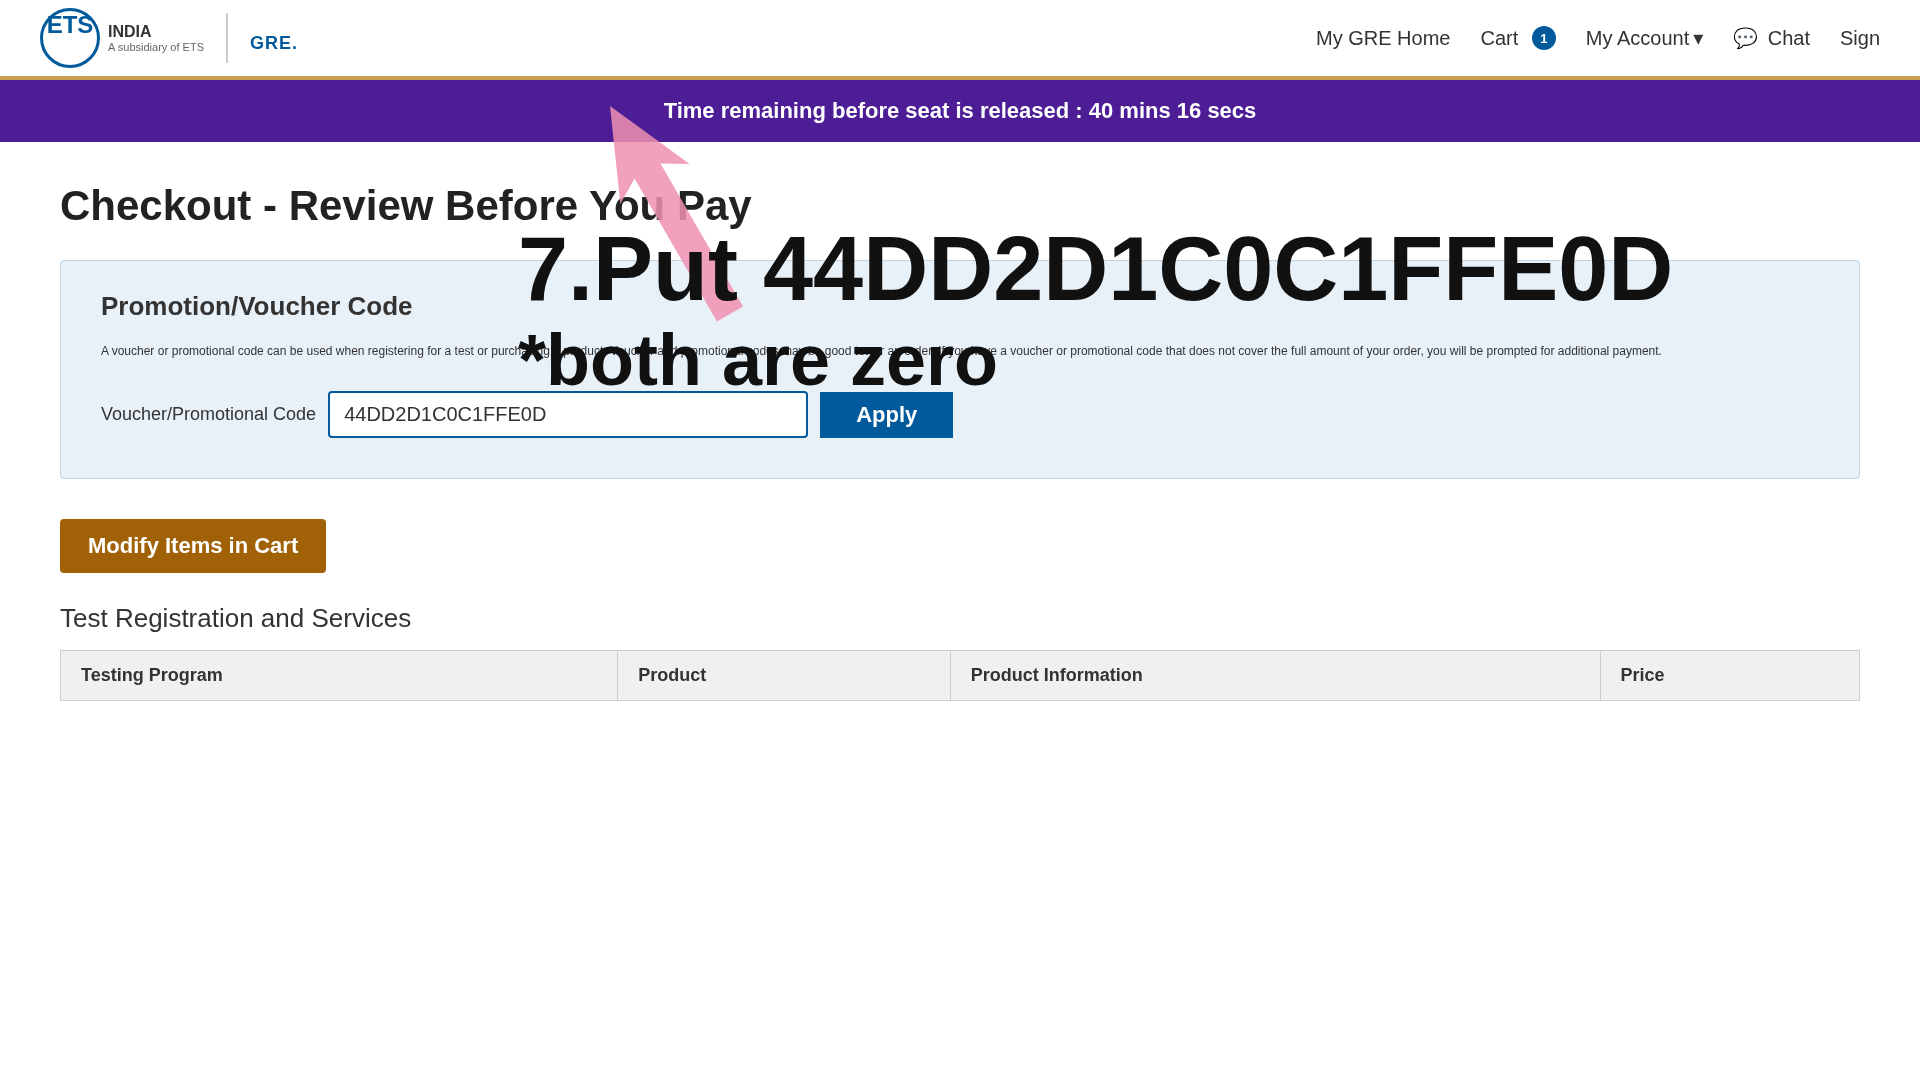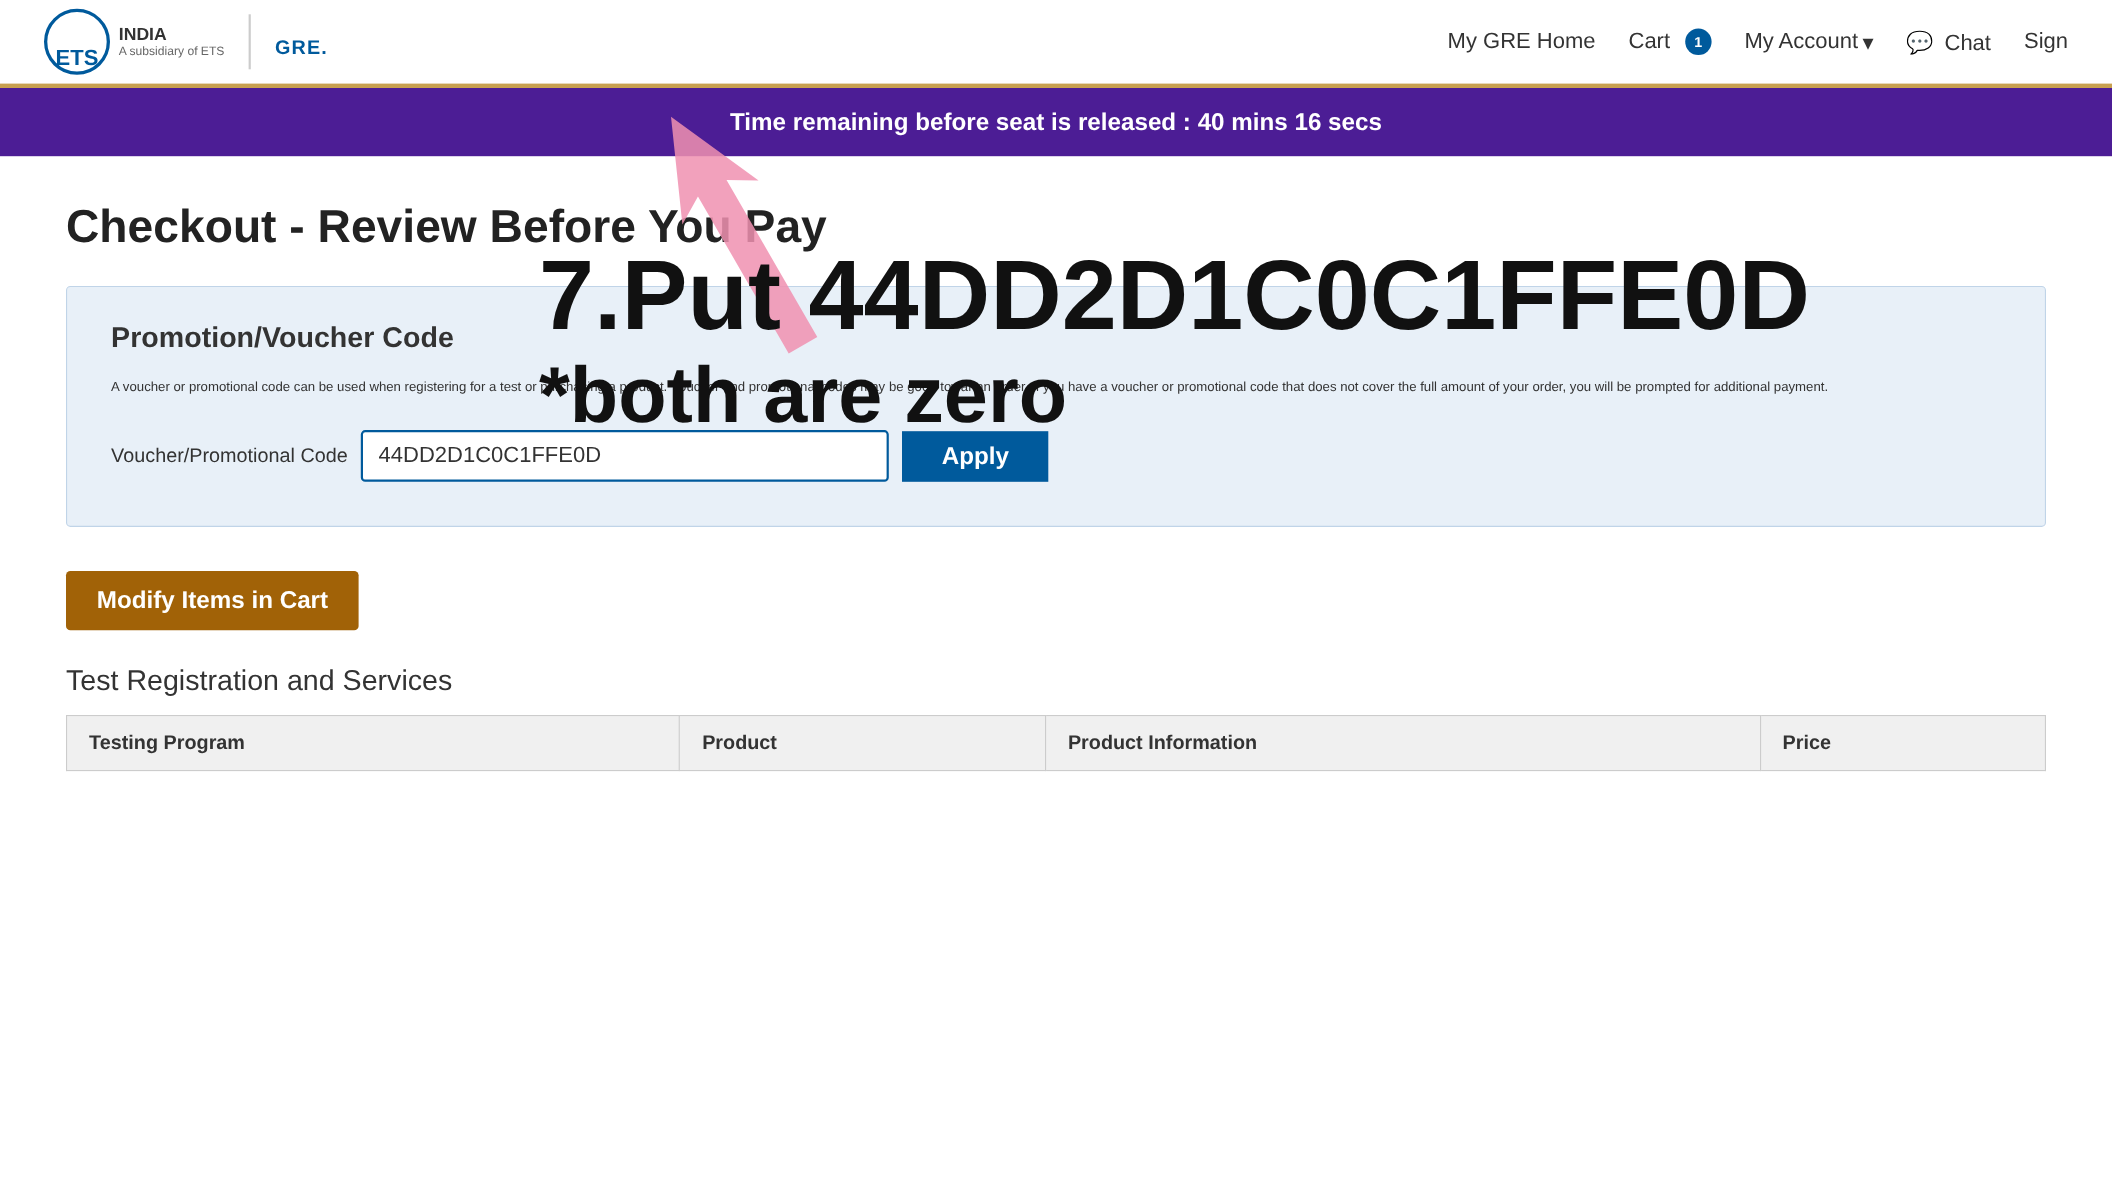--- a/index.html
+++ b/index.html
@@ -24,25 +24,25 @@
       display: flex;
       align-items: center;
       gap: 8px;
     }
     .ets-circle {
       width: 60px;
       height: 60px;
       border-radius: 50%;
       border: 3px solid #005a9c;
       display: flex;
-      align-items: flex-end;
+      align-items: flex-start;
       justify-content: center;
       font-weight: bold;
       color: #005a9c;
-      font-size: 20px;
+      font-size: 24px;
     }
     .india-text {
       display: flex;
       flex-direction: column;
       color: #333;
       font-size: 13px;
     }
     .india-text .india { font-weight: bold; font-size: 16px; color: #333; }
     .india-text .subsidiary { font-size: 11px; color: #666; }
     .divider-v {
@@ -210,21 +210,21 @@
     .arrow-overlay {
       position: absolute;
       top: 80px;
       left: 560px;
       z-index: 10;
       pointer-events: none;
     }
     .big-text-overlay {
       position: absolute;
       top: 220px;
-      left: 490px;
+      left: 518px;
       z-index: 10;
       pointer-events: none;
       display: flex;
       flex-direction: column;
       align-items: flex-start;
     }
     .big-instruction {
       font-size: 90px;
       font-weight: 900;
       color: #111;

